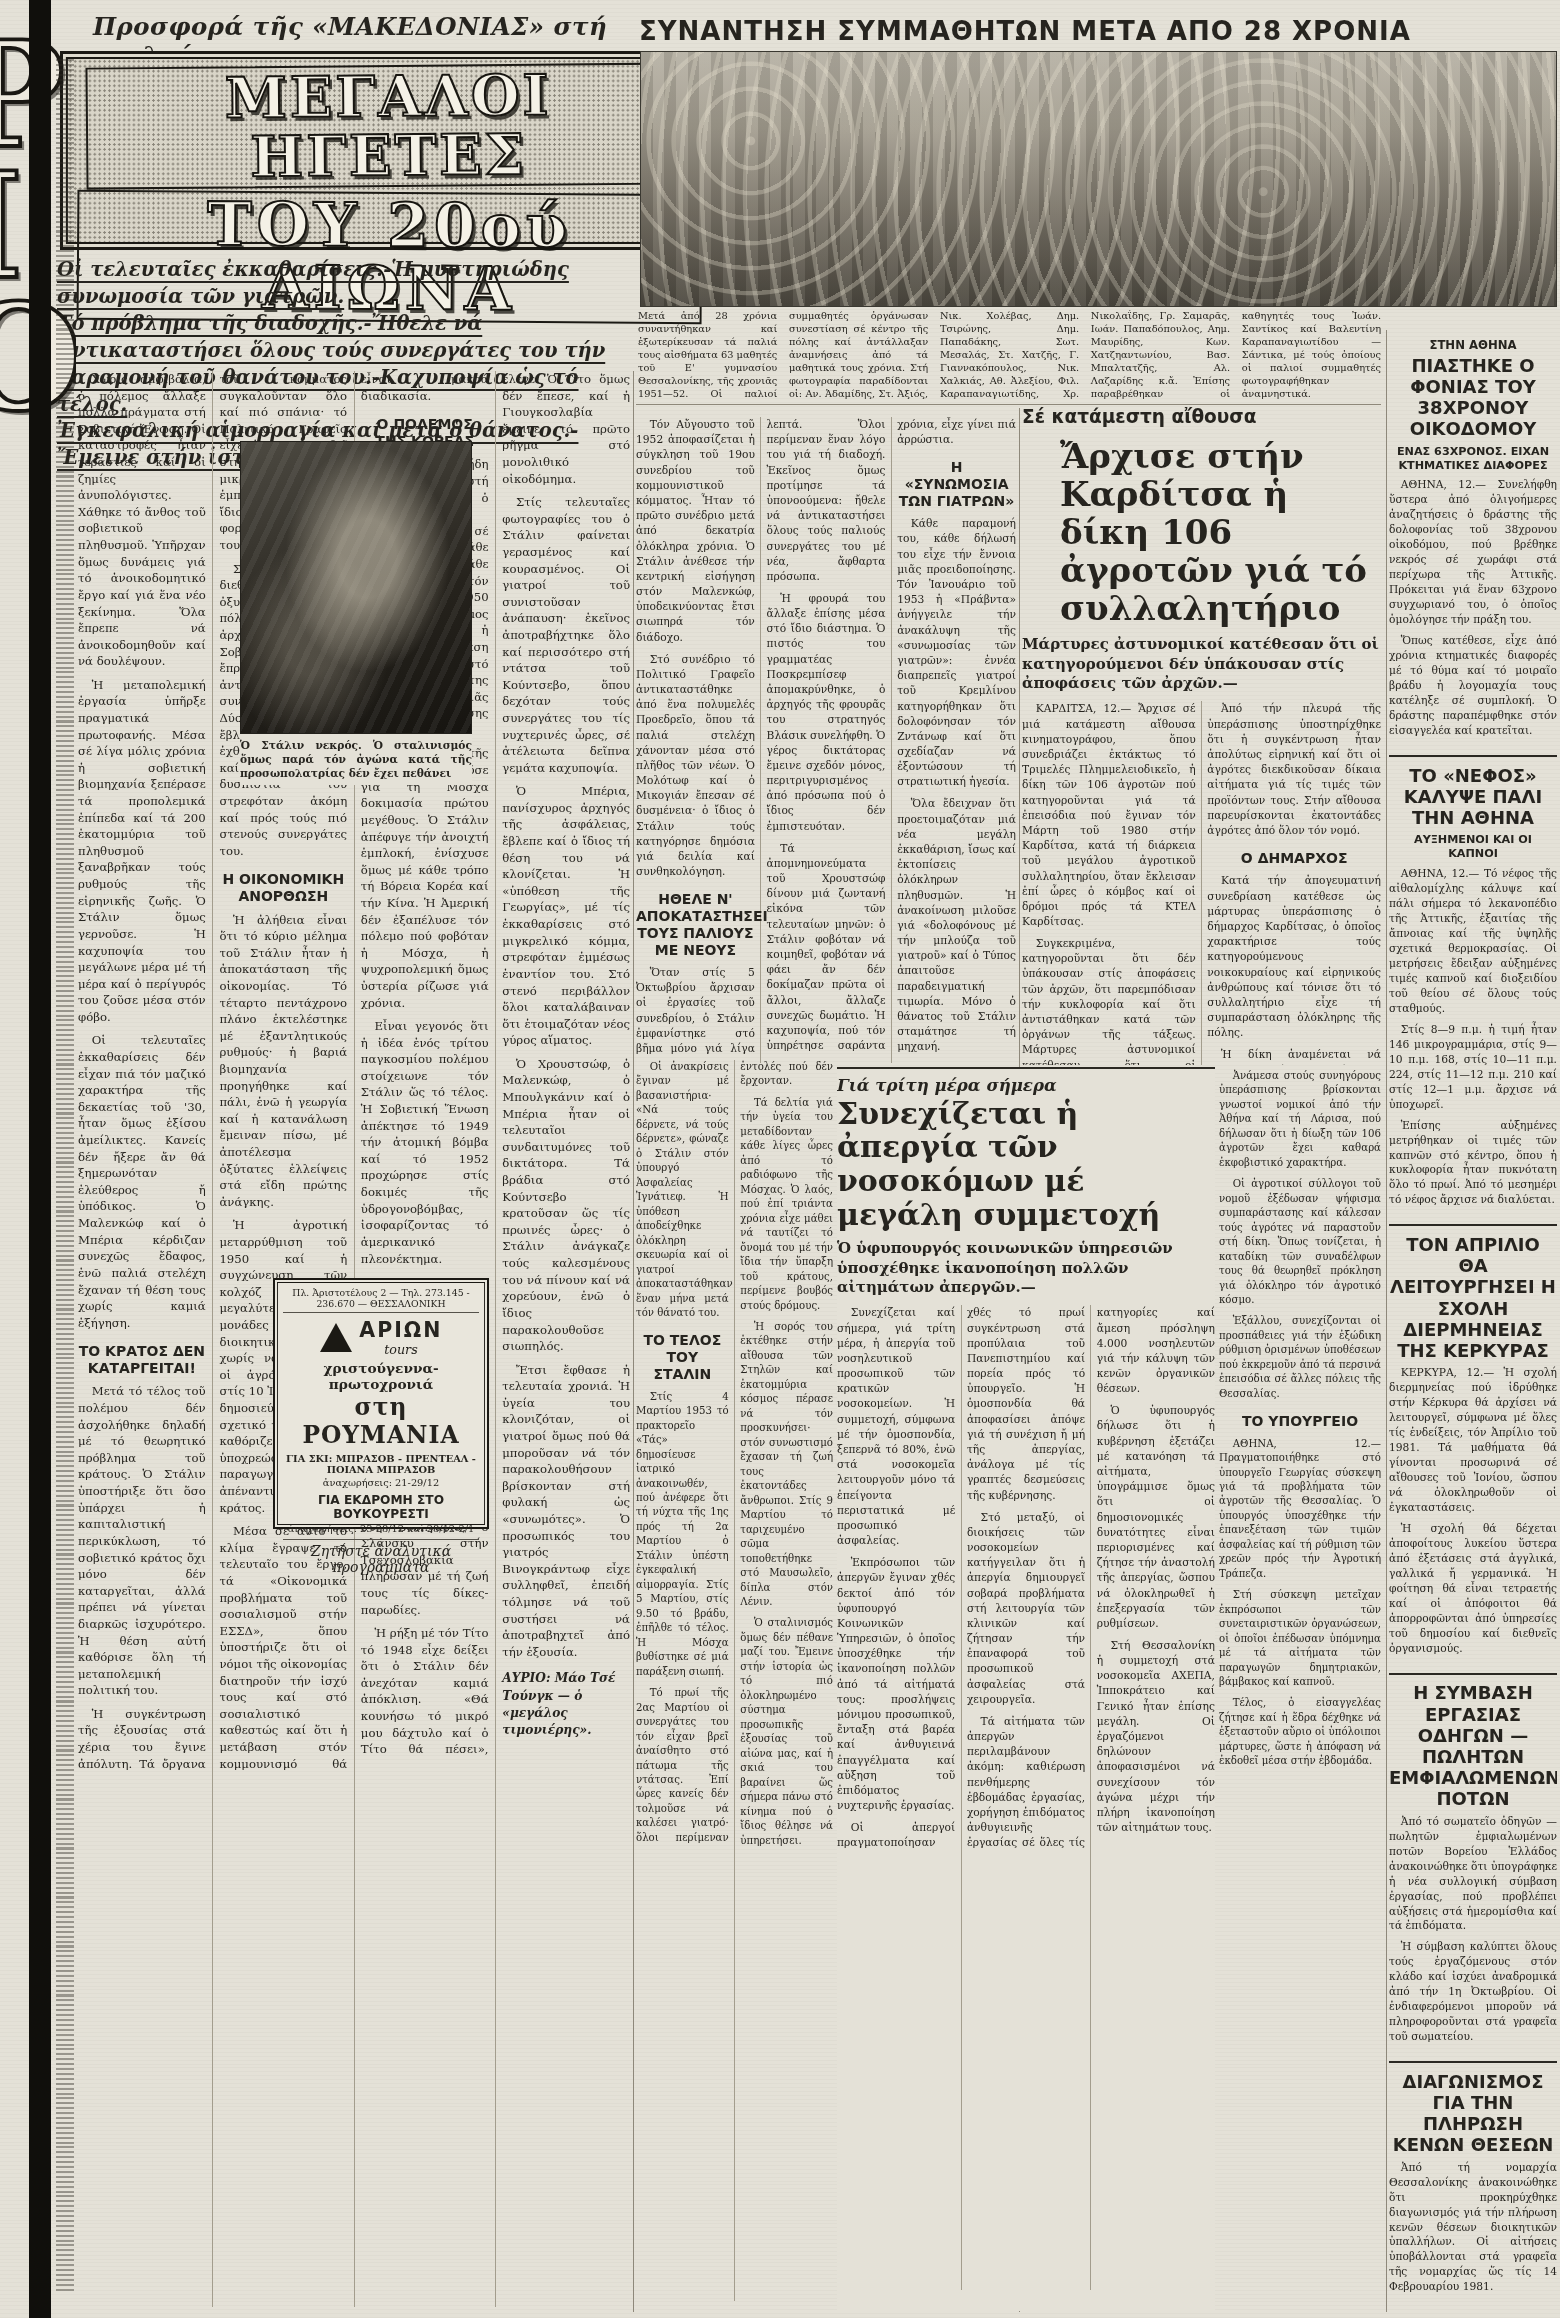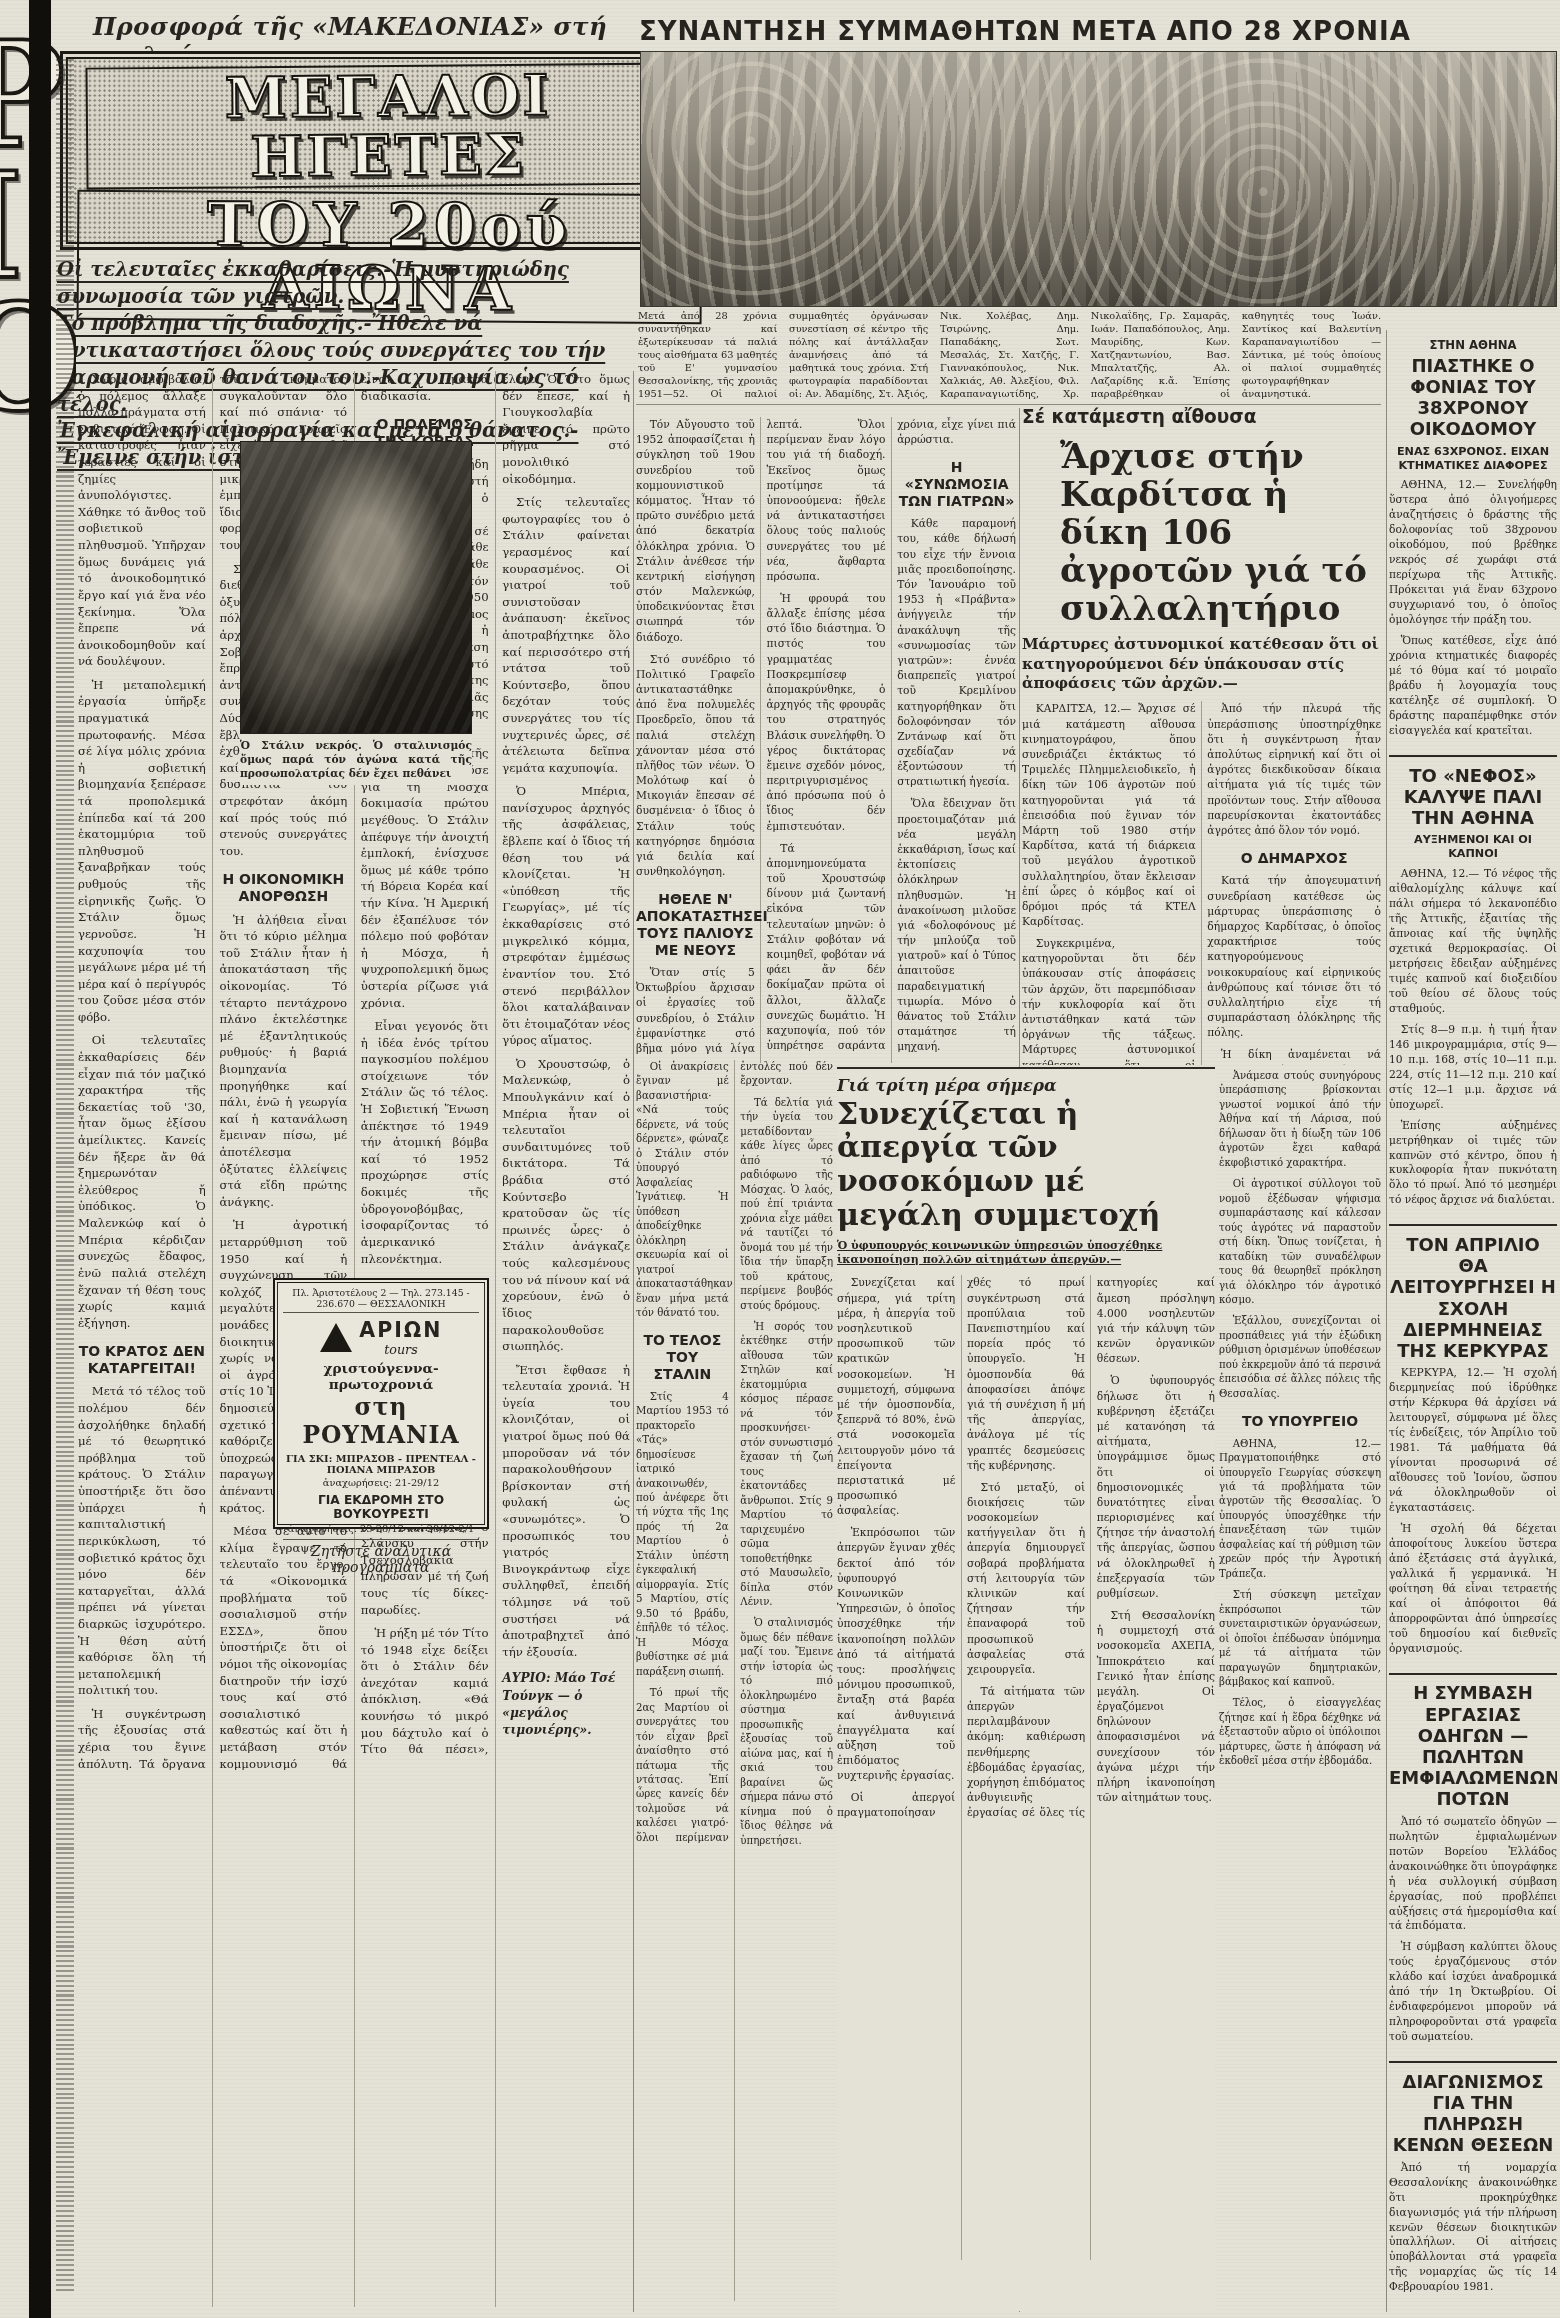--- a/index.html
+++ b/index.html
@@ -95,21 +95,21 @@
   .k-kicker { font-family:"DejaVu Sans",sans-serif; font-weight:bold; font-size:18.5px; margin-bottom:10px; }
   .k-headline { font-weight:bold; font-size:34px; line-height:1.12; margin-bottom:7.8px;margin-left:38px; }
   .k-deck { font-weight:bold; font-size:15px; line-height:1.3; margin-bottom:7.8px; }
   .k-body { height:429px; font-size:10.7px; }
 
   
   .nurses { left:837px; top:1067px; width:378px; height:1244px; background:#e4e1d7; z-index:4;
             border-top:2px solid #2a2822; padding-top:5.9px; box-sizing:border-box; overflow:hidden; }
   .n-kicker { font-weight:bold; font-style:italic; font-size:16.6px; margin-bottom:2px; }
   .n-headline { font-weight:bold; font-size:30px; line-height:1.12; margin-bottom:7.8px; }
-  .n-deck { font-weight:bold; font-size:11px; line-height:1.3; margin-bottom:7.8px;text-decoration:underline; }
+  .n-deck { font-weight:bold; font-size:15px; line-height:1.3; margin-bottom:7.8px; }
   .n-body { height:985px; font-size:10.7px; }
 
   
   .briefs { left:1389px; top:330px; width:168px; height:1980px; overflow:hidden; }
   .brief { padding:7.8px 0 9.8px; }
   .brief + .brief { border-top:2px solid #2a2822; }
   .b-kicker { font-family:"DejaVu Sans",sans-serif; font-weight:bold; font-size:11.7px; text-align:center; margin-bottom:2.9px; }
   .b-title { font-family:"DejaVu Sans",sans-serif; font-weight:bold; font-size:18px; line-height:1.18; text-align:center; margin-bottom:4.9px; }
   .b-sub { font-family:"DejaVu Sans",sans-serif; font-weight:bold; font-size:11.2px; line-height:1.25; text-align:center; margin-bottom:5.9px; }
   .b-body { font-size:10.7px; line-height:1.4; }

